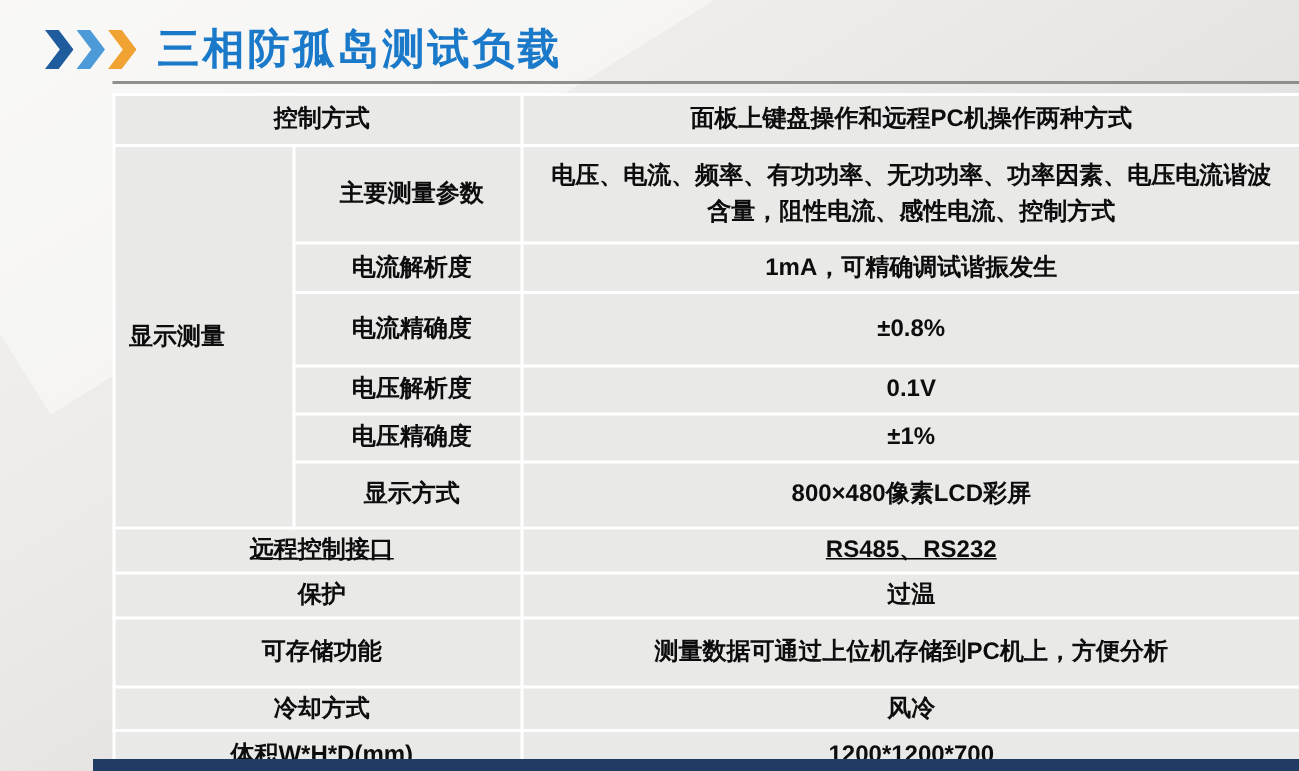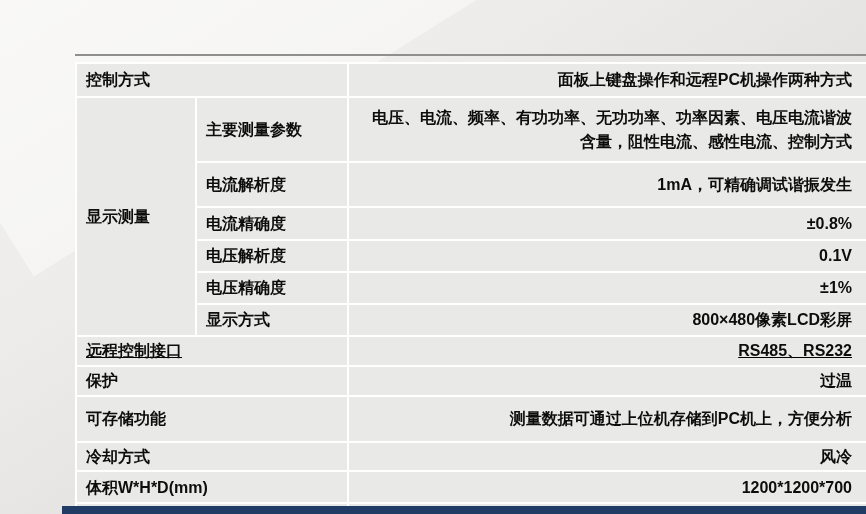--- a/index.html
+++ b/index.html
@@ -68,77 +68,85 @@
   }
   .spec-table td {
     border: 2px solid #ffffff;
     background: #e9e9e7;
     color: #0d0d0d;
     font-size: 16px;
     font-weight: bold;
     line-height: 1.45;
     vertical-align: middle;
   }
-  td.label-cell { text-align: left; padding: 2px 4px 2px 9px; }
+  td.label-cell { text-align: center; padding: 2px 4px 2px 9px; }
   td.group-cell { text-align: left; padding: 2px 3px 2px 9px; }
-  td.value-cell { text-align: right; padding: 2px 14px; }
+  td.value-cell { text-align: center; padding: 2px 14px; }
   col.c-label  { width: 120px; }
   col.c-sub    { width: 152px; }
   col.c-value  { width: 519px; }
 
   
   .footer-bar {
     position: absolute;
     left: 62px; right: 0; bottom: 0;
     height: 8px;
     background: #203c64;
   }
 </style>
 </head>
 <body>
 
 <div class="slide">
 
+  <div class="header">
+    <div class="chevrons">
+      <span class="chevron c1"></span>
+      <span class="chevron c2"></span>
+      <span class="chevron c3"></span>
+    </div>
+    <div class="page-title">三相防孤岛测试负载</div>
+  </div>
   <div class="title-underline"></div>
 
   <table class="spec-table">
     <colgroup>
         <col class="c-label">
         <col class="c-sub">
         <col class="c-value">
       </colgroup>
 
     <tbody>
         <tr style="height:34px;">
       <td class="label-cell" colspan="2">控制方式</td>
       <td class="value-cell">面板上键盘操作和远程PC机操作两种方式</td>
     </tr>
 
     <tr style="height:65px;">
       <td class="group-cell" rowspan="6">显示测量</td>
       <td class="label-cell">主要测量参数</td>
       <td class="value-cell">电压、电流、频率、有功功率、无功功率、功率因素、电压电流谐波含量，阻性电流、感性电流、控制方式</td>
     </tr>
-    <tr style="height:45px;">
+    <tr style="height:33px;">
       <td class="label-cell">电流解析度</td>
       <td class="value-cell">1mA，可精确调试谐振发生</td>
     </tr>
-    <tr style="height:33px;">
+    <tr style="height:49px;">
       <td class="label-cell">电流精确度</td>
       <td class="value-cell">±0.8%</td>
     </tr>
     <tr style="height:32px;">
       <td class="label-cell">电压解析度</td>
       <td class="value-cell">0.1V</td>
     </tr>
     <tr style="height:32px;">
       <td class="label-cell">电压精确度</td>
       <td class="value-cell">±1%</td>
     </tr>
-    <tr style="height:32px;padding-left:43px;">
+    <tr style="height:44px;padding-left:43px;">
       <td class="label-cell">显示方式</td>
       <td class="value-cell">800×480像素LCD彩屏</td>
     </tr>
 
     <tr style="height:30px;text-decoration:underline;">
       <td class="label-cell" colspan="2">远程控制接口</td>
       <td class="value-cell">RS485、RS232</td>
     </tr>
     <tr style="height:30px;">
       <td class="label-cell" colspan="2">保护</td>

